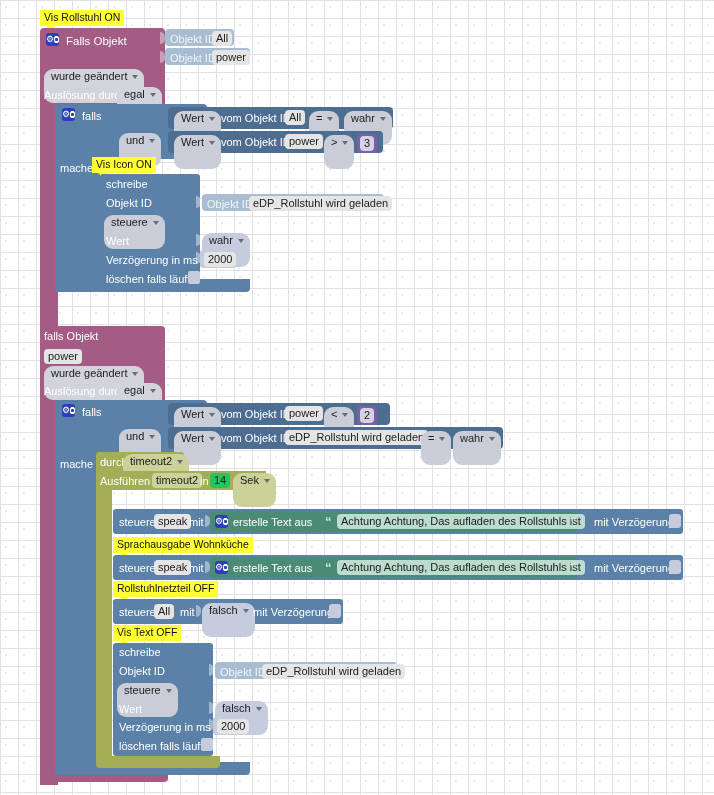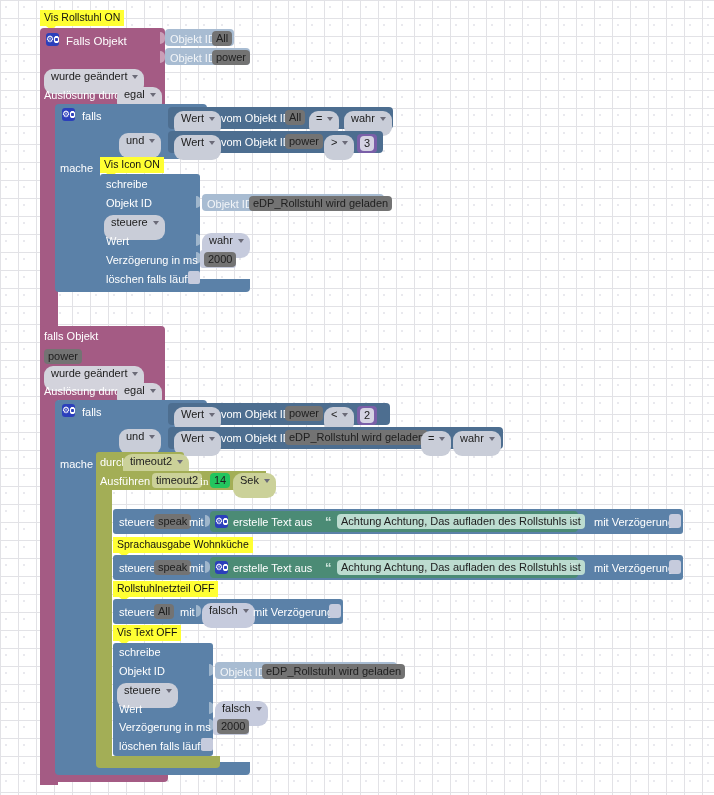--- a/index.html
+++ b/index.html
@@ -31,28 +31,28 @@
   .c-blue{background:#5b81a8;}
   .c-blue-dk{background:#4d6e90;}
   .c-lblue{background:#a8bcd2;}
   .c-olive{background:#a3ae56;}
   .c-teal{background:#4b8b75;}
   .rounded{border-radius:4px;}
   
   .lbl{position:absolute;white-space:nowrap;line-height:1;}
   
   .field{
-    position:absolute;display:inline-block;background:#737373;color:#202020;
+    position:absolute;display:inline-block;background:#e5e5e5;color:#202020;
     border-radius:4px;padding:1px 4px 2px 4px;white-space:nowrap;line-height:12px;
     font-size:11px;box-sizing:border-box;
   }
   
   .dd{
     position:absolute;display:flex;align-items:center;gap:5px;
-    background:#d3d3dc;color:#202020;border-radius:9px;padding:1px 6px 11px 7px;
+    background:#d3d3dc;color:#202020;border-radius:9px;padding:1px 6px 20px 7px;
     white-space:nowrap;line-height:13px;font-size:11px;box-sizing:border-box;
   }
   .dd.ondark{background:#c9cdd8;}
   .caret{width:0;height:0;border-left:3px solid transparent;border-right:3px solid transparent;border-top:4px solid #6b6b78;}
   
   .numblk{position:absolute;background:#7a5fa8;border-radius:4px;padding:2px 3px;box-sizing:border-box;}
   .numblk .field{position:static;display:block;background:#d5d3e3;}
   
   .gear{
     position:absolute;width:13px;height:13px;border-radius:3px;background:#2b3fbb;
@@ -148,21 +148,21 @@
   <div class="lbl" style="left:221px;top:137px;">vom Objekt ID</div>
   <div class="field" style="left:285px;top:134px;">power</div>
   <div class="dd ondark" style="left:324px;top:135px;">
     <span>&gt;</span>
     <span class="caret"></span>
   </div>
   <div class="numblk" style="left:357px;top:134px;">
     <span class="field">3</span>
   </div>
 
-  <div class="note" style="left:100px;top:157px;">Vis Icon ON</div>
+  <div class="note" style="left:92px;top:157px;">Vis Icon ON</div>
   <div class="blk c-blue" style="left:100px;top:174px;width:100px;height:115px;border-radius:3px;"></div>
   <div class="lbl" style="left:106px;top:179px;">schreibe</div>
   <div class="lbl" style="left:106px;top:198px;">Objekt ID</div>
   <div class="nub" style="left:196px;top:196px;"></div>
   <div class="blk c-lblue rounded" style="left:202px;top:194px;width:182px;height:17px;"></div>
   <div class="lbl" style="left:207px;top:199px;color:#f2f5f8;">Objekt ID</div>
   <div class="field" style="left:249px;top:196px;">eDP_Rollstuhl wird geladen</div>
 
   <div class="dd ondark" style="left:104px;top:215px;">
     <span>steuere</span>
@@ -250,21 +250,21 @@
     <span>timeout2</span>
     <span class="caret"></span>
   </div>
 
   <div class="blk c-olive" style="left:96px;top:471px;width:170px;height:19px;"></div>
   <div class="blk c-olive" style="left:96px;top:490px;width:16px;height:266px;"></div>
   <div class="blk c-olive" style="left:96px;top:756px;width:124px;height:12px;border-radius:0 0 4px 4px;"></div>
 
   <div class="lbl" style="left:100px;top:476px;">Ausführen</div>
   <div class="field" style="left:152px;top:473px;background:#cbd199;">timeout2</div>
-  <div class="lbl" style="left:200px;top:476px;font-family:Liberation Serif, serif;">in</div>
+  <div class="lbl" style="left:200px;top:476px;">in</div>
   <div class="field" style="left:210px;top:473px;background:#22c55e;">14</div>
   <div class="dd" style="left:233px;top:473px;background:#cbd199;">
     <span>Sek</span>
     <span class="caret"></span>
   </div>
 
   <div class="blk c-blue" style="left:113px;top:509px;width:570px;height:25px;border-radius:3px;"></div>
   <div class="lbl" style="left:119px;top:517px;">steuere</div>
   <div class="field" style="left:154px;top:514px;">speak</div>
   <div class="lbl" style="left:189px;top:517px;">mit</div>

